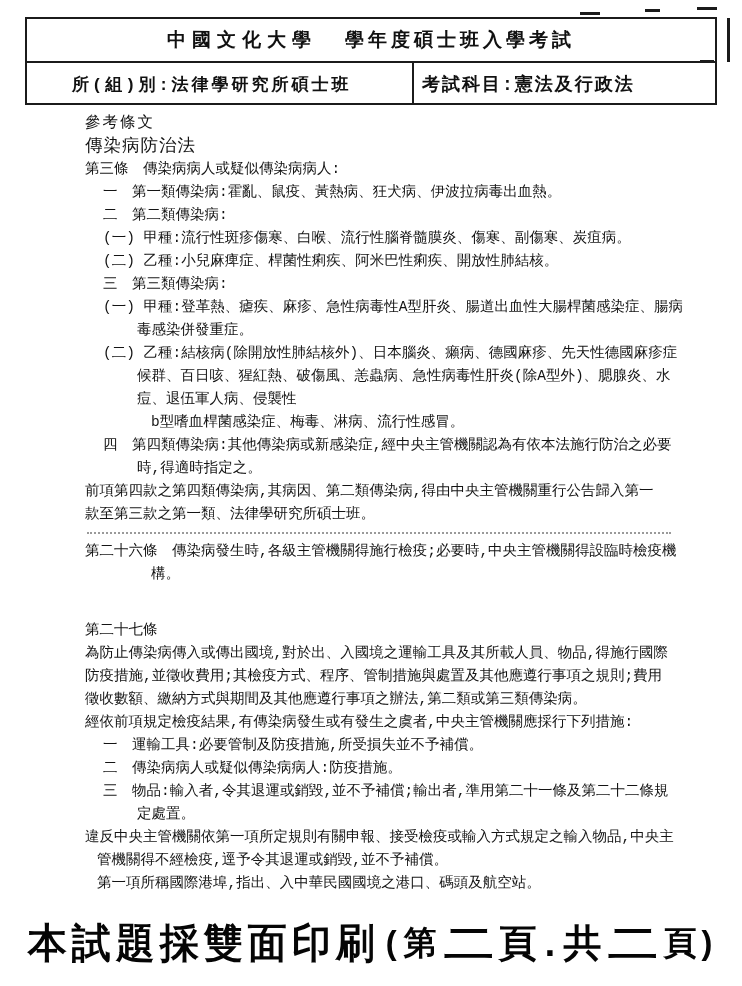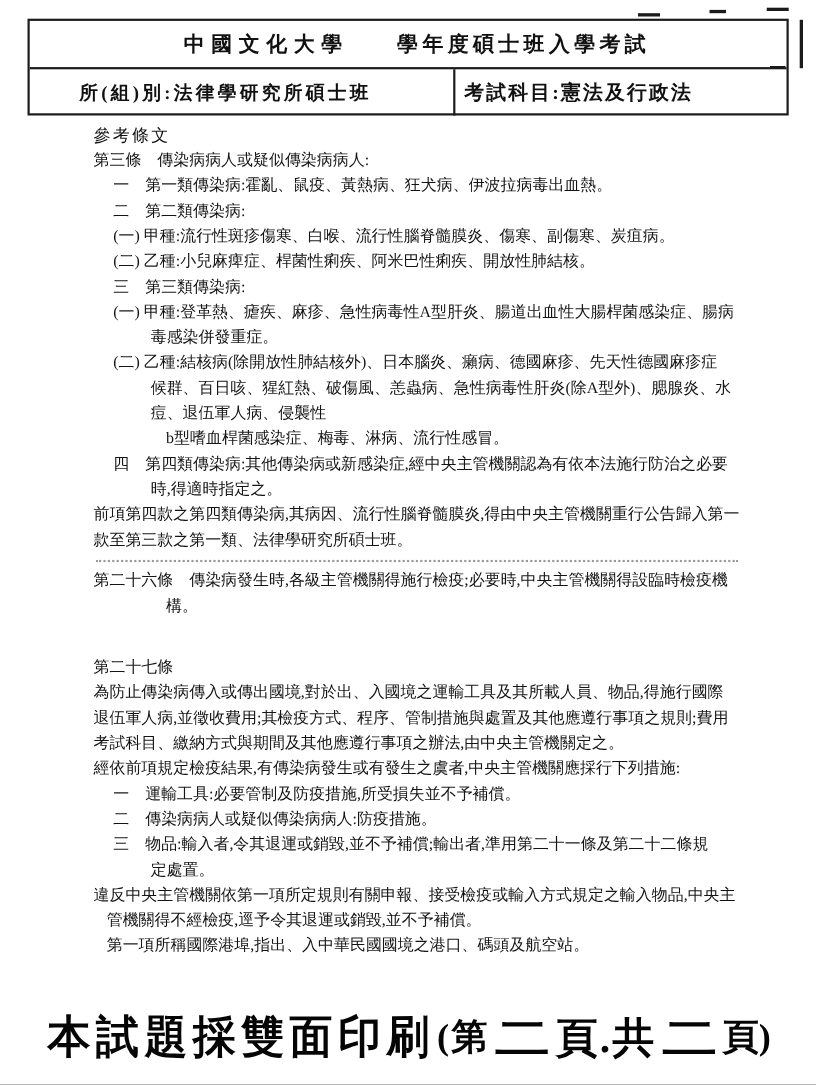--- a/index.html
+++ b/index.html
@@ -1,34 +1,34 @@
 <!DOCTYPE html>
 <html><head>
 <meta charset="utf-8">
 <style>
   * { margin:0; padding:0; box-sizing:border-box; }
   html,body { background:#888; }
   .page {
     position:relative; width:742px; height:986px; margin:0 auto;
     background:#ffffff; color:#111;
-    font-family:Liberation Serif, serif;
+    font-family:Liberation Mono, monospace;
     overflow:hidden;
   }
   
   .header-table {
     position:absolute; left:25px; top:17px; width:692px; height:88px;
     border:2px solid #1b1b1b;
   }
   .header-row1 {
     height:44px; border-bottom:2px solid #1b1b1b;
     display:flex; align-items:center;
     font-size:19px; font-weight:bold;
   }
   .university { margin-left:140px; letter-spacing:6px; }
-  .exam-session { margin-left:44px; letter-spacing:4px; }
+  .exam-session { margin-left:28px; letter-spacing:4px; }
   .header-row2 { height:42px; display:flex; }
   .cell-dept {
     width:347px; border-right:2px solid #1b1b1b;
     display:flex; align-items:center; padding-left:5px;
     font-size:17px; font-weight:bold; letter-spacing:3px;margin-left:40px;
   }
   .cell-subject {
     flex:1; display:flex; align-items:center; padding-left:8px;
     font-size:18px; font-weight:bold; letter-spacing:2px;border-radius:21px;
   }
@@ -86,43 +86,44 @@
       <span class="exam-session">學年度碩士班入學考試</span>
     </div>
     <div class="header-row2">
       <div class="cell-dept">所(組)別:法律學研究所碩士班</div>
       <div class="cell-subject">考試科目:憲法及行政法</div>
     </div>
   </div>
 
   <div class="law-body" id="law-lines">
       <div class="line h">參考條文</div>
+      <div class="line h2">傳染病防治法</div>
       <div class="line p0">第三條　傳染病病人或疑似傳染病病人:</div>
       <div class="line p1">一　第一類傳染病:霍亂、鼠疫、黃熱病、狂犬病、伊波拉病毒出血熱。</div>
       <div class="line p1">二　第二類傳染病:</div>
       <div class="line p1">(一) 甲種:流行性斑疹傷寒、白喉、流行性腦脊髓膜炎、傷寒、副傷寒、炭疽病。</div>
       <div class="line p1">(二) 乙種:小兒麻痺症、桿菌性痢疾、阿米巴性痢疾、開放性肺結核。</div>
       <div class="line p1">三　第三類傳染病:</div>
       <div class="line p1">(一) 甲種:登革熱、瘧疾、麻疹、急性病毒性A型肝炎、腸道出血性大腸桿菌感染症、腸病</div>
       <div class="line p2">毒感染併發重症。</div>
       <div class="line p1">(二) 乙種:結核病(除開放性肺結核外)、日本腦炎、癩病、德國麻疹、先天性德國麻疹症</div>
       <div class="line p2">候群、百日咳、猩紅熱、破傷風、恙蟲病、急性病毒性肝炎(除A型外)、腮腺炎、水</div>
       <div class="line p2">痘、退伍軍人病、侵襲性</div>
       <div class="line p2b">b型嗜血桿菌感染症、梅毒、淋病、流行性感冒。</div>
       <div class="line p1">四　第四類傳染病:其他傳染病或新感染症,經中央主管機關認為有依本法施行防治之必要</div>
       <div class="line p2">時,得適時指定之。</div>
-      <div class="line p0">前項第四款之第四類傳染病,其病因、流行性腦脊髓膜炎,得由中央主管機關重行公告歸入第一</div>
+      <div class="line p0">前項第四款之第四類傳染病,其病因、第二類傳染病,得由中央主管機關重行公告歸入第一</div>
       <div class="line p0">款至第三款之第一類、法律學研究所碩士班。</div>
       <div class="noise-line"></div>
       <div class="line p0" style="margin-top: 6px;">第二十六條　傳染病發生時,各級主管機關得施行檢疫;必要時,中央主管機關得設臨時檢疫機</div>
       <div class="line p3">構。</div>
       <div class="line p0" style="margin-top: 33px;">第二十七條</div>
       <div class="line p0">為防止傳染病傳入或傳出國境,對於出、入國境之運輸工具及其所載人員、物品,得施行國際</div>
-      <div class="line p0">退伍軍人病,並徵收費用;其檢疫方式、程序、管制措施與處置及其他應遵行事項之規則;費用</div>
-      <div class="line p0">考試科目、繳納方式與期間及其他應遵行事項之辦法,由中央主管機關定之。</div>
+      <div class="line p0">防疫措施,並徵收費用;其檢疫方式、程序、管制措施與處置及其他應遵行事項之規則;費用</div>
+      <div class="line p0">徵收數額、繳納方式與期間及其他應遵行事項之辦法,第二類或第三類傳染病。</div>
       <div class="line p0">經依前項規定檢疫結果,有傳染病發生或有發生之虞者,中央主管機關應採行下列措施:</div>
       <div class="line p1">一　運輸工具:必要管制及防疫措施,所受損失並不予補償。</div>
       <div class="line p1">二　傳染病病人或疑似傳染病病人:防疫措施。</div>
       <div class="line p1">三　物品:輸入者,令其退運或銷毀,並不予補償;輸出者,準用第二十一條及第二十二條規</div>
       <div class="line p2">定處置。</div>
       <div class="line p0">違反中央主管機關依第一項所定規則有關申報、接受檢疫或輸入方式規定之輸入物品,中央主</div>
       <div class="line p0i">管機關得不經檢疫,逕予令其退運或銷毀,並不予補償。</div>
       <div class="line p0i">第一項所稱國際港埠,指出、入中華民國國境之港口、碼頭及航空站。</div>
     </div>
 

